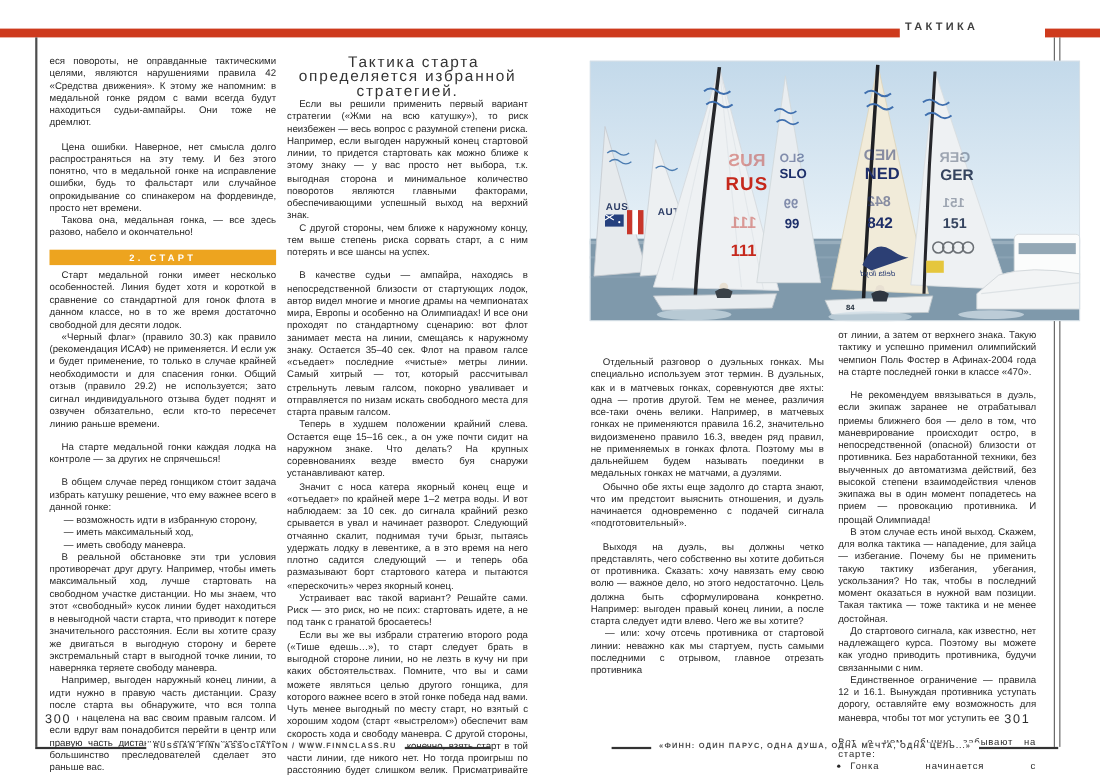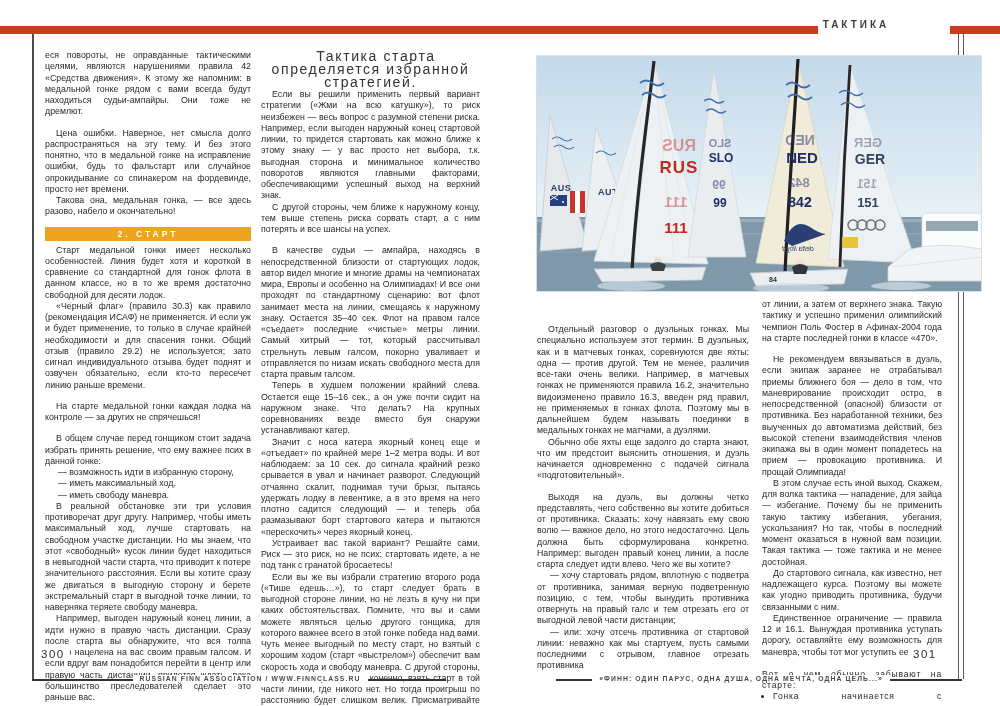--- a/index.html
+++ b/index.html
@@ -77,21 +77,21 @@
   <div class="vline-r"></div>
 
   <div class="col c-l1">
     <p class="noind">еся повороты, не оправданные тактическими целями, являются нарушениями правила 42 «Средства движения». К этому же напомним: в медальной гонке рядом с вами всегда будут находиться судьи-ампайры. Они тоже не дремлют.</p>
     <p class="gap">Цена ошибки. Наверное, нет смысла долго распространяться на эту тему. И без этого понятно, что в медальной гонке на исправление ошибки, будь то фальстарт или случайное опрокидывание со спинакером на фордевинде, просто нет времени.</p>
     <p>Такова она, медальная гонка, — все здесь разово, набело и окончательно!</p>
     <div class="sec-header">2. СТАРТ</div>
     <p>Старт медальной гонки имеет несколько особенностей. Линия будет хотя и короткой в сравнение со стандартной для гонок флота в данном классе, но в то же время достаточно свободной для десяти лодок.</p>
     <p>«Черный флаг» (правило 30.3) как правило (рекомендация ИСАФ) не применяется. И если уж и будет применение, то только в случае крайней необходимости и для спасения гонки. Общий отзыв (правило 29.2) не используется; зато сигнал индивидуального отзыва будет поднят и озвучен обязательно, если кто-то пересечет линию раньше времени.</p>
     <p class="gap">На старте медальной гонки каждая лодка на контроле — за других не спрячешься!</p>
-    <p class="gap">В общем случае перед гонщиком стоит задача избрать принять решение, что ему важнее псих в данной гонке:</p>
+    <p class="gap">В общем случае перед гонщиком стоит задача избрать катушку решение, что ему важнее всего в данной гонке:</p>
     <p class="dash">— возможность идти в избранную сторону,</p>
     <p class="dash">— иметь максимальный ход,</p>
     <p class="dash">— иметь свободу маневра.</p>
     <p>В реальной обстановке эти три условия противоречат друг другу. Например, чтобы иметь максимальный ход, лучше стартовать на свободном участке дистанции. Но мы знаем, что этот «свободный» кусок линии будет находиться в невыгодной части старта, что приводит к потере значительного расстояния. Если вы хотите сразу же двигаться в выгодную сторону и берете экстремальный старт в выгодной точке линии, то наверняка теряете свободу маневра.</p>
     <p>Например, выгоден наружный конец линии, а идти нужно в правую часть дистанции. Сразу после старта вы обнаружите, что вся толпа хищно нацелена на вас своим правым галсом. И если вдруг вам понадобится перейти в центр или правую часть дистанции, придется ждать, пока большинство преследователей сделает это раньше вас.</p>
 
   </div>
 
   <div class="col c-l2">
     <p class="col2-heading">Тактика старта определяется избранной стратегией.</p>
@@ -213,21 +213,20 @@
       <ellipse cx="255" cy="233" rx="38" ry="5" fill="#cfdde6" opacity="0.7"></ellipse>
       <ellipse cx="365" cy="231" rx="30" ry="4" fill="#d5e1e9" opacity="0.7"></ellipse>
     </g>
     <rect x="0.5" y="0.5" width="445" height="236" fill="none" stroke="#d7e0e7"></rect>
   </svg>
 
   <div class="col c-r1">
     <p>Отдельный разговор о дуэльных гонках. Мы специально используем этот термин. В дуэльных, как и в матчевых гонках, соревнуются две яхты: одна — против другой. Тем не менее, различия все-таки очень велики. Например, в матчевых гонках не применяются правила 16.2, значительно видоизменено правило 16.3, введен ряд правил, не применяемых в гонках флота. Поэтому мы в дальнейшем будем называть поединки в медальных гонках не матчами, а дуэлями.</p>
     <p>Обычно обе яхты еще задолго до старта знают, что им предстоит выяснить отношения, и дуэль начинается одновременно с подачей сигнала «подготовительный».</p>
     <p class="gap">Выходя на дуэль, вы должны четко представлять, чего собственно вы хотите добиться от противника. Сказать: хочу навязать ему свою волю — важное дело, но этого недостаточно. Цель должна быть сформулирована конкретно. Например: выгоден правый конец линии, а после старта следует идти влево. Чего же вы хотите?</p>
-    <p class="dash">— хочу стартовать рядом, вплотную с подветра от противника, занимая верную подветренную позицию, с тем, чтобы вынудить противника отвернуть на правый галс и тем отрезать его от выгодной левой части дистанции;</p>
     <p class="dash">— или: хочу отсечь противника от стартовой линии: неважно как мы стартуем, пусть самыми последними с отрывом, главное отрезать противника</p>
   </div>
 
   <div class="col c-r2">
     <p class="noind">от линии, а затем от верхнего знака. Такую тактику и успешно применил олимпийский чемпион Поль Фостер в Афинах-2004 года на старте последней гонки в классе «470».</p>
     <p class="gap">Не рекомендуем ввязываться в дуэль, если экипаж заранее не отрабатывал приемы ближнего боя — дело в том, что маневрирование происходит остро, в непосредственной (опасной) близости от противника. Без наработанной техники, без выученных до автоматизма действий, без высокой степени взаимодействия членов экипажа вы в один момент попадетесь на прием — провокацию противника. И прощай Олимпиада!</p>
     <p>В этом случае есть иной выход. Скажем, для волка тактика — нападение, для зайца — избегание. Почему бы не применить такую тактику избегания, убегания, ускользания? Но так, чтобы в последний момент оказаться в нужной вам позиции. Такая тактика — тоже тактика и не менее достойная.</p>
     <p>До стартового сигнала, как известно, нет надлежащего курса. Поэтому вы можете как угодно приводить противника, будучи связанными с ним.</p>
     <p>Единственное ограничение — правила 12 и 16.1. Вынуждая противника уступать дорогу, оставляйте ему возможность для маневра, чтобы тот мог уступить ее.</p>
     <div class="note">

